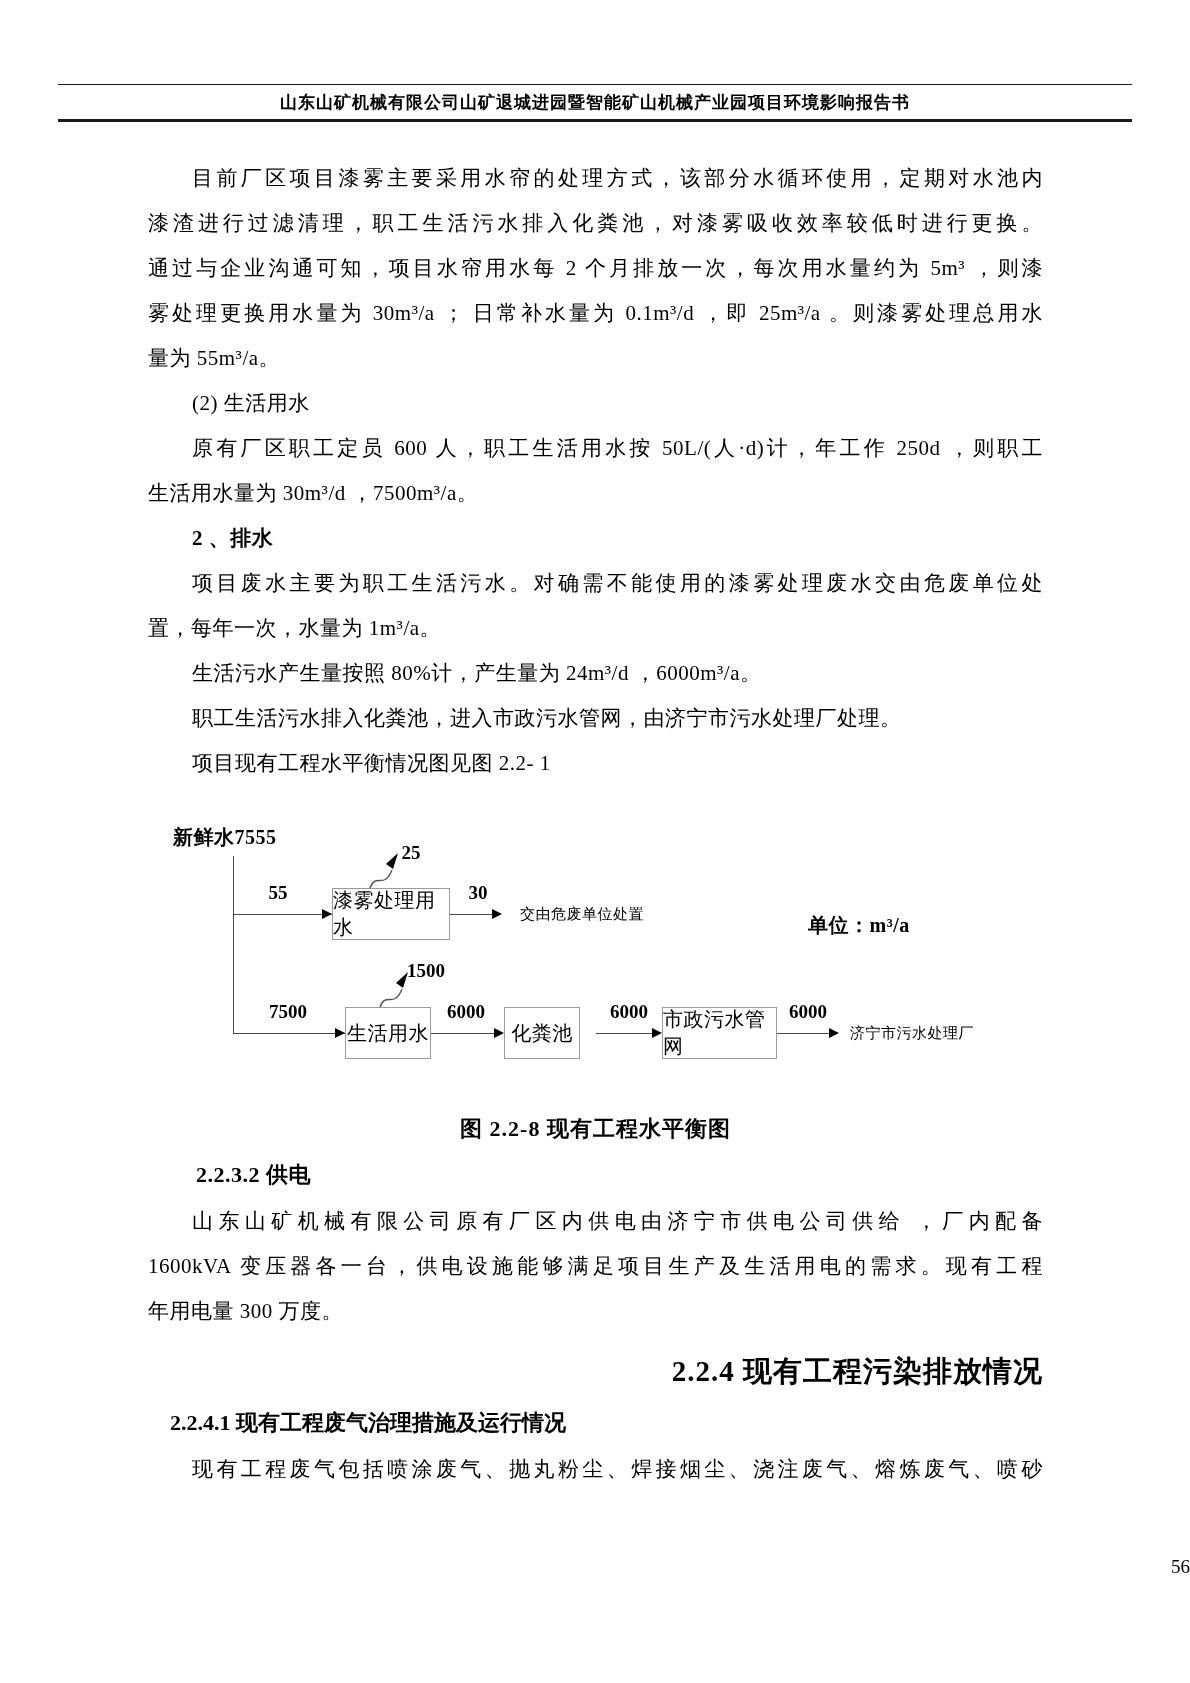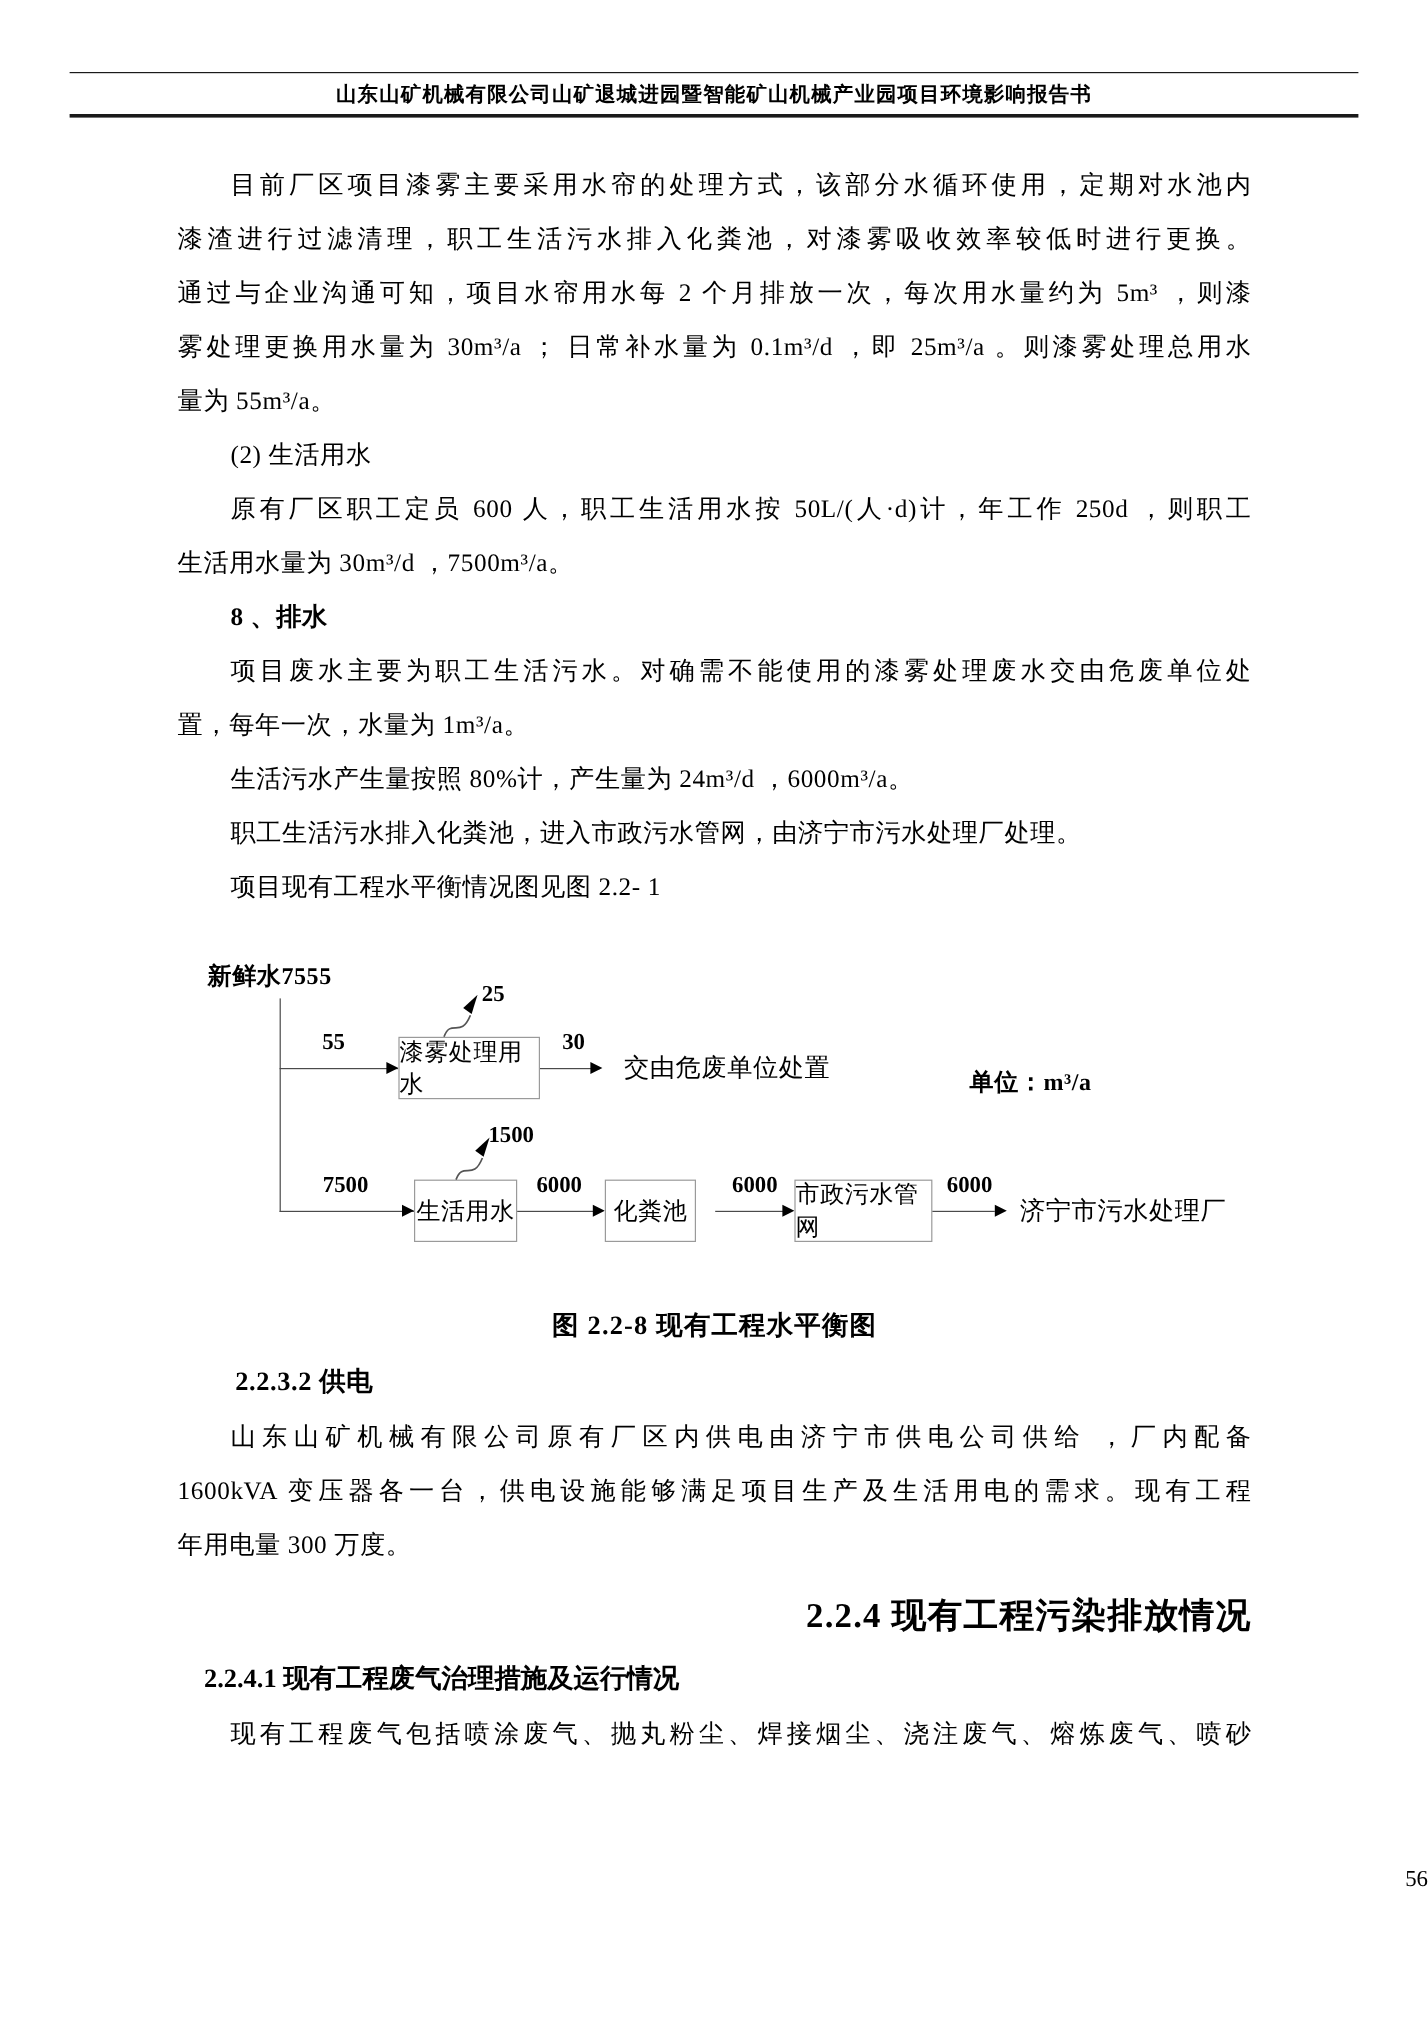--- a/index.html
+++ b/index.html
@@ -2,21 +2,21 @@
 <html><head>
 <meta charset="utf-8">
 <style>
   html,body{margin:0;padding:0;}
   body{
     width:1190px;height:1683px;position:relative;background:#ffffff;
     font-family:"Liberation Serif","DejaVu Serif",serif;color:#000;
     overflow:hidden;
   }
   
-  .hdr{padding-top:60px;}
+  .hdr{padding-top:84px;}
   .rule-thin{height:1px;background:#1a1a1a;margin:0 58px;}
   .rule-thick{height:3px;background:#1a1a1a;margin:0 58px;}
   .hdr-title{
     height:28px;line-height:28px;margin:4px 58px 2px 58px;text-align:center;
     font-family:"Liberation Sans","DejaVu Sans",sans-serif;
     font-size:17px;font-weight:600;letter-spacing:1px;
   }
   
   .content{margin:34px 147px 0 148px;font-size:21px;}
   .ln{line-height:45px;height:45px;white-space:pre-wrap;letter-spacing:0.5px;}
@@ -39,21 +39,21 @@
   .hl{position:absolute;height:0;border-top:1.4px solid #4a4a4a;}
   .vl{position:absolute;width:0;border-left:1.4px solid #4a4a4a;}
   .ah{position:absolute;width:0;height:0;
       border-top:5px solid transparent;border-bottom:5px solid transparent;
       border-left:10px solid #000;}
   .dbox{
     position:absolute;border:1px solid #9a9a9a;background:#fff;height:52px;
     display:flex;align-items:center;justify-content:center;font-size:20px;
     letter-spacing:0.5px;box-sizing:border-box;
   }
-  .dtext{position:absolute;font-size:21px;line-height:24px;letter-spacing:0.5px;}
+  .dtext{position:absolute;font-size:15px;line-height:24px;letter-spacing:0.5px;}
   .wave{position:absolute;width:48px;height:40px;}
   
   .pagenum{
     position:absolute;left:0;top:1556px;width:100%;text-align:right;
     font-size:19px;
   }
 </style>
 </head>
 <body>
 
@@ -66,21 +66,21 @@
 <div class="content">
 
   <div class="ln ind fill">目前厂区项目漆雾主要采用水帘的处理方式，该部分水循环使用，定期对水池内</div>
   <div class="ln fill">漆渣进行过滤清理，职工生活污水排入化粪池，对漆雾吸收效率较低时进行更换。</div>
   <div class="ln fill">通过与企业沟通可知，项目水帘用水每 2 个月排放一次，每次用水量约为 5m³ ，则漆</div>
   <div class="ln fill">雾处理更换用水量为 30m³/a ； 日常补水量为 0.1m³/d ，即 25m³/a 。则漆雾处理总用水</div>
   <div class="ln">量为 55m³/a。</div>
   <div class="ln ind">(2) 生活用水</div>
   <div class="ln ind fill">原有厂区职工定员 600 人，职工生活用水按 50L/(人·d)计，年工作 250d ，则职工</div>
   <div class="ln">生活用水量为 30m³/d ，7500m³/a。</div>
-  <div class="ln ind bold">8 、排水</div>
+  <div class="ln ind bold">2 、排水</div>
   <div class="ln ind fill">项目废水主要为职工生活污水。对确需不能使用的漆雾处理废水交由危废单位处</div>
   <div class="ln">置，每年一次，水量为 1m³/a。</div>
   <div class="ln ind">生活污水产生量按照 80%计，产生量为 24m³/d ，6000m³/a。</div>
   <div class="ln ind">职工生活污水排入化粪池，进入市政污水管网，由济宁市污水处理厂处理。</div>
   <div class="ln ind">项目现有工程水平衡情况图见图 2.2- 1</div>
 
   <div class="diagram">
 
     <div class="dlab" style="left:25px;top:38px;">新鲜水7555</div>
 

